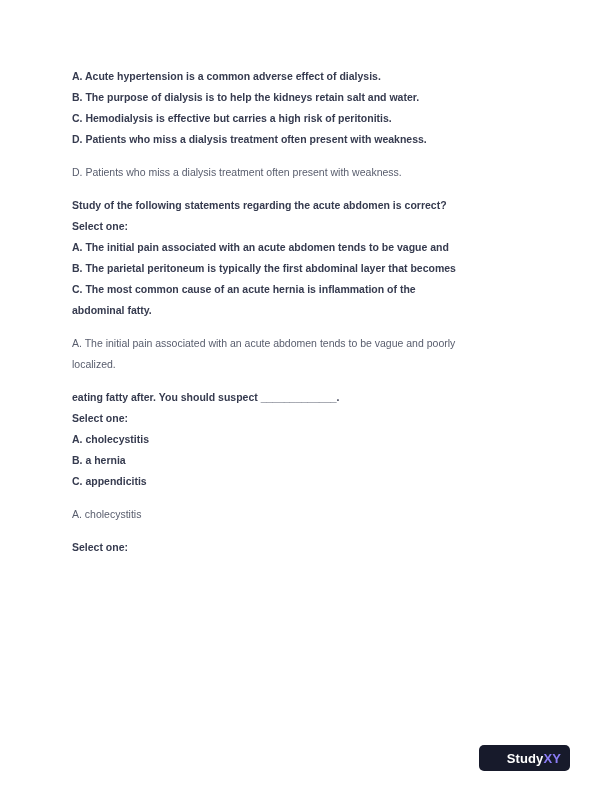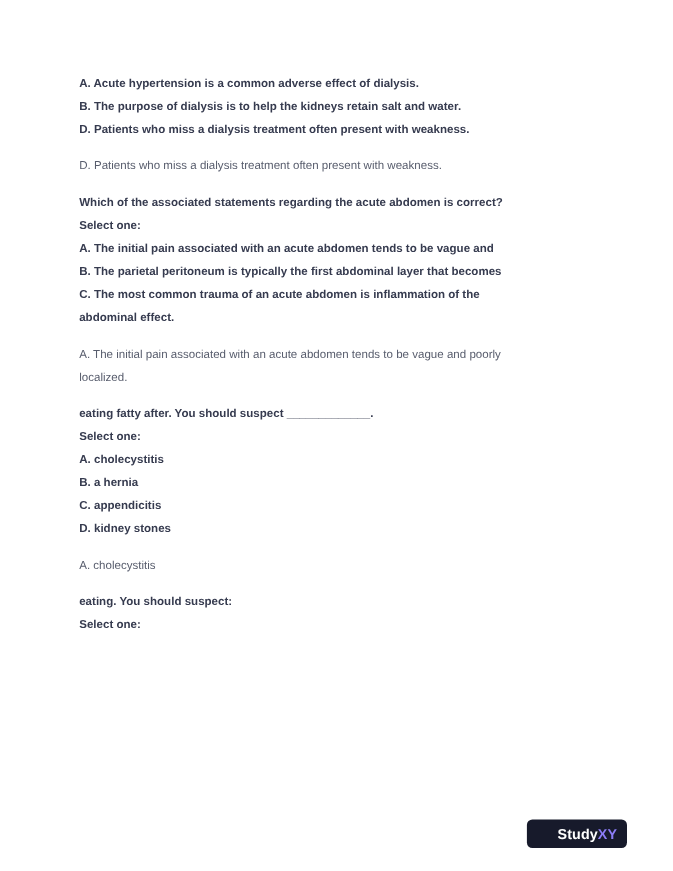--- a/index.html
+++ b/index.html
@@ -69,50 +69,49 @@
 </style>
 </head>
 <body>
 
 <div class="page" style="--page-bg: #ffffff; --bold-color: #363b4f; --regular-color: #585d6d; --badge-bg: #171a2b; --badge-accent: #8b7cf5; --badge-text: #ffffff;">
 
   <div class="content">
       <div class="block bold">
         <div class="line">A. Acute hypertension is a common adverse effect of dialysis.</div>
         <div class="line">B. The purpose of dialysis is to help the kidneys retain salt and water.</div>
+        <div class="line">C. Hemodialysis is effective but carries a high risk of peritonitis.</div>
         <div class="line">D. Patients who miss a dialysis treatment often present with weakness.</div>
       </div>
       <div class="block regular">
         <div class="line">D. Patients who miss a dialysis treatment often present with weakness.</div>
       </div>
       <div class="block bold">
-        <div class="line">Which of the associated statements regarding the acute abdomen is correct?</div>
+        <div class="line">Study of the following statements regarding the acute abdomen is correct?</div>
         <div class="line">Select one:</div>
         <div class="line">A. The initial pain associated with an acute abdomen tends to be vague and</div>
         <div class="line">B. The parietal peritoneum is typically the first abdominal layer that becomes</div>
-        <div class="line">C. The most common trauma of an acute abdomen is inflammation of the</div>
-        <div class="line">abdominal effect.</div>
+        <div class="line">C. The most common cause of an acute hernia is inflammation of the</div>
+        <div class="line">abdominal fatty.</div>
       </div>
       <div class="block regular">
         <div class="line">A. The initial pain associated with an acute abdomen tends to be vague and poorly</div>
         <div class="line">localized.</div>
       </div>
       <div class="block bold">
         <div class="line">eating fatty after. You should suspect _____________.</div>
         <div class="line">Select one:</div>
         <div class="line">A. cholecystitis</div>
         <div class="line">B. a hernia</div>
         <div class="line">C. appendicitis</div>
-        <div class="line">D. kidney stones</div>
       </div>
       <div class="block regular">
         <div class="line">A. cholecystitis</div>
       </div>
       <div class="block bold">
-        <div class="line">eating. You should suspect:</div>
         <div class="line">Select one:</div>
       </div>
     </div>
 
   <div class="footer-badge">
     <span class="plus-icon">
       <svg width="15" height="15" viewBox="0 0 15 15">
         <defs>
           <linearGradient id="plusGrad" x1="0" y1="0" x2="1" y2="1">
             <stop offset="0" stop-color="#7c86f2"></stop>

